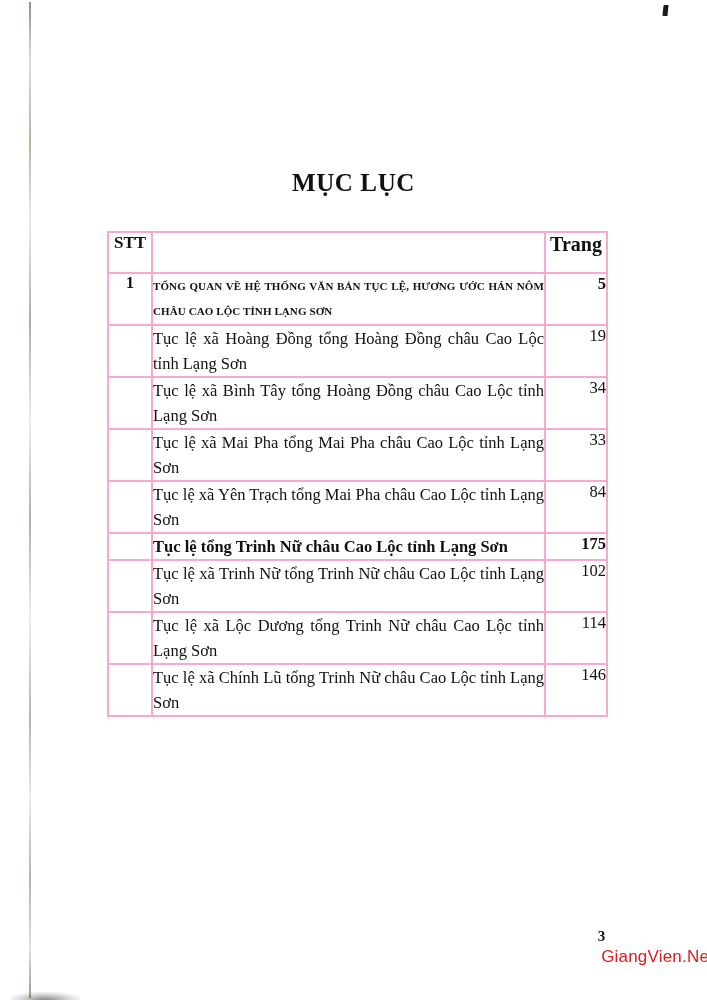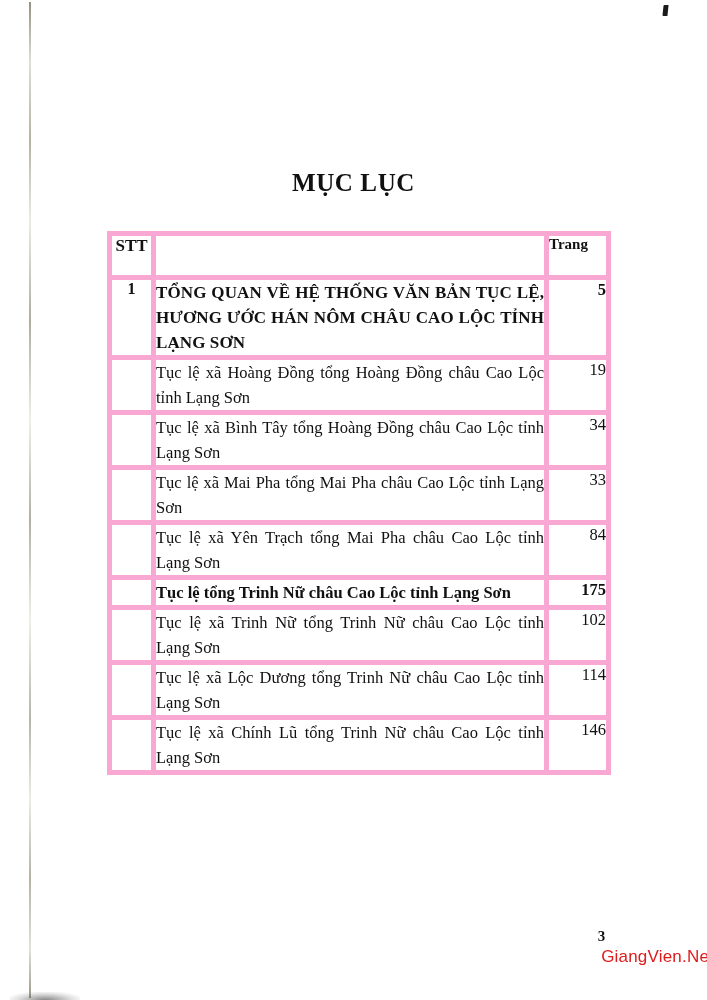--- a/index.html
+++ b/index.html
@@ -74,60 +74,60 @@
   
   #toc-table {
     position: absolute;
     left: 107px;
     top: 231px;
     width: 499px;
     border-collapse: collapse;
     table-layout: fixed;
   }
   #toc-table td, #toc-table th {
-    border: 5px solid #f9a8d4;
+    border: 2px solid #f9a8d4;
     padding: 0;
     vertical-align: top;
   }
   .col-stt   { width: 44px; }
   .col-title { width: 393px; }
   .col-page  { width: 62px; }
 
   
   .hdr-stt {
     text-align: center;
     font-size: 17px;
     padding: 3px 0 0 0;
     height: 39px;
     vertical-align: top;
   }
   .hdr-title { }
   .hdr-page {
-    text-align: left;
-    font-size: 15px;
+    text-align: center;
+    font-size: 20px;
     vertical-align: bottom;
     padding: 0 0 3px 0;
   }
 
   
   .cell-stt {
     text-align: center;
     font-size: 16px;
     padding: 6px 0 0 0;
   }
   .cell-title {
     font-size: 16.5px;
     line-height: 25px;
     padding: 5px 7px 7px 8px;
     text-align: justify;
     text-justify: inter-word;
     hyphens: none;
   }
   .cell-title.caps {
-    font-size: 17px;
+    font-size: 11px;
     letter-spacing: 0.1px;
   }
   .cell-page {
     text-align: right;
     font-size: 16.5px;
     padding: 6px 9px 0 0;
   }
   .bold { font-weight: bold; }
 
   

